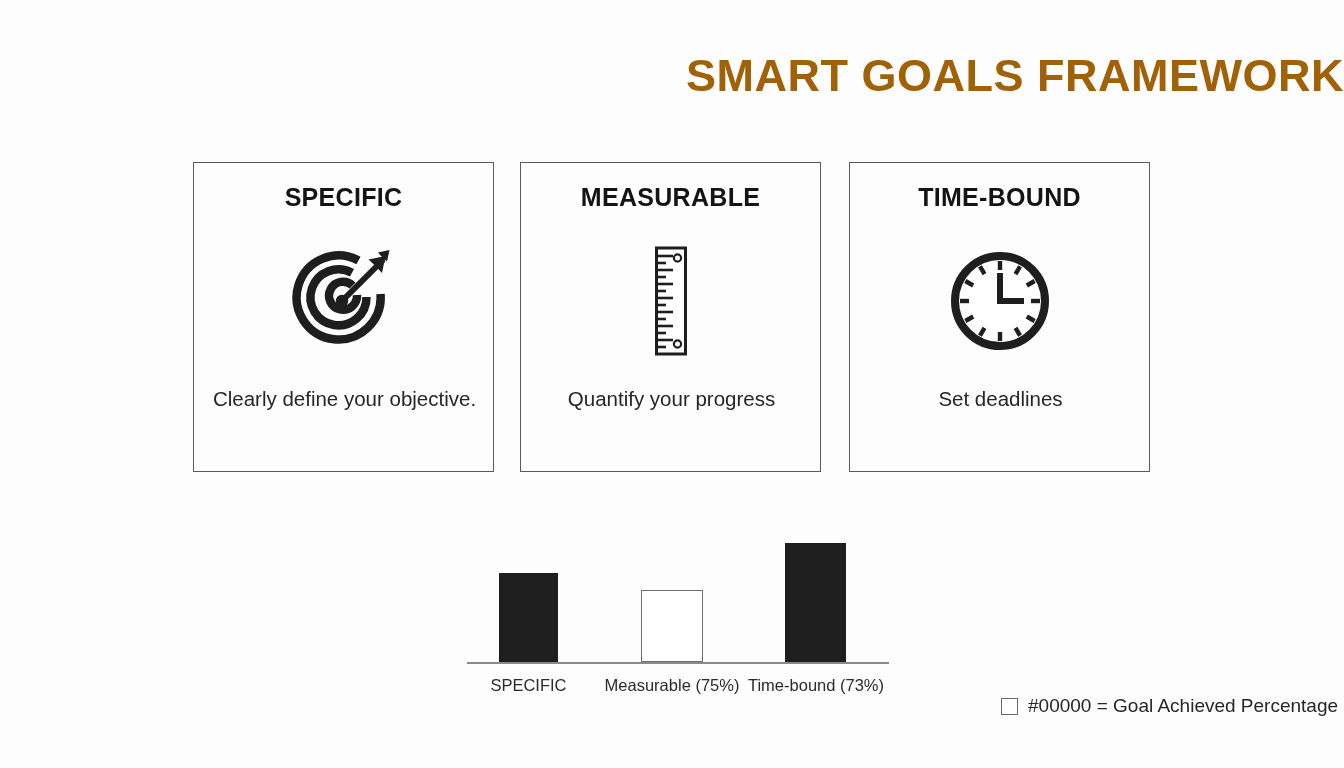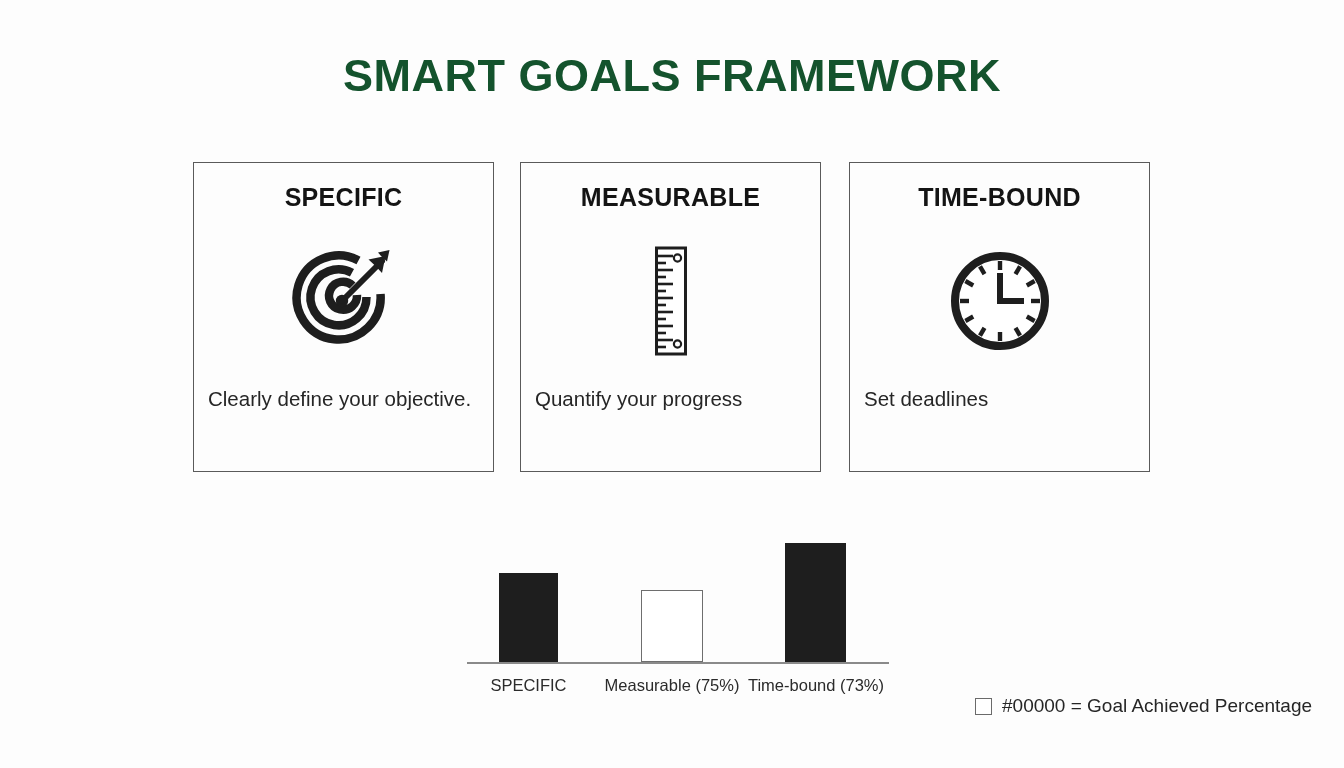--- a/index.html
+++ b/index.html
@@ -17,25 +17,25 @@
     color: #1a1a1a;
     overflow: hidden;
   }
 
   
   #title {
     position: absolute;
     left: 0;
     top: 50px;
     width: 1344px;
-    text-align: center;
+    text-align: right;
     font-size: 45px;
     font-weight: bold;
     letter-spacing: 0.5px;
-    color: #14532d;
+    color: #a16207;
   }
 
   
   .card {
     position: absolute;
     top: 162px;
     width: 301px;
     height: 310px;
     border: 1px solid #5a5a5a;
     background: #fdfdfd;
@@ -64,20 +64,21 @@
     height: 120px;
     display: flex;
     align-items: center;
     justify-content: center;
   }
   .card-desc {
     position: absolute;
     left: 14px;
     top: 222px;
     width: 273px;
+    text-align: center;
     font-size: 20.5px;
     line-height: 27px;
     color: #262626;
   }
 
   
   #chart {
     position: absolute;
     left: 455px;
     top: 528px;
@@ -103,21 +104,21 @@
     top: 148px;
     text-align: center;
     font-size: 16.5px;
     color: #2b2b2b;
     white-space: nowrap;
   }
 
   
   #legend {
     position: absolute;
-    left: 975px;
+    left: 1001px;
     top: 695px;
     display: flex;
     align-items: center;
     gap: 10px;
   }
   #legend-swatch {
     width: 17px;
     height: 17px;
     background: #ffffff;
     border: 1.8px solid #6a6a6a;

